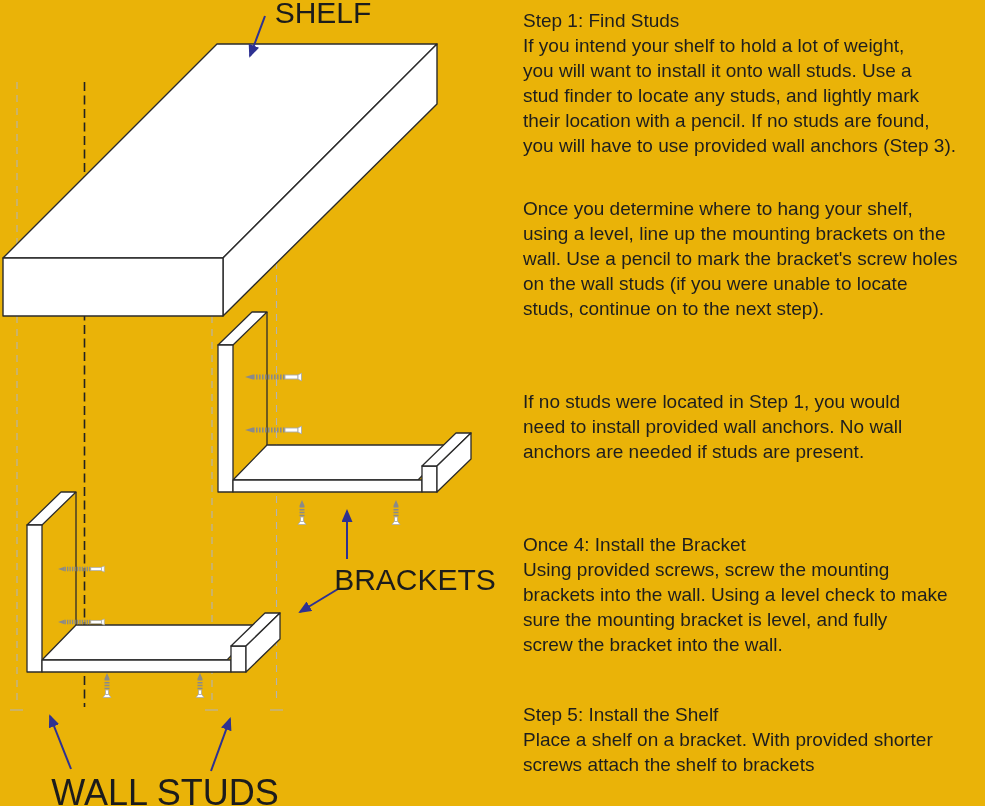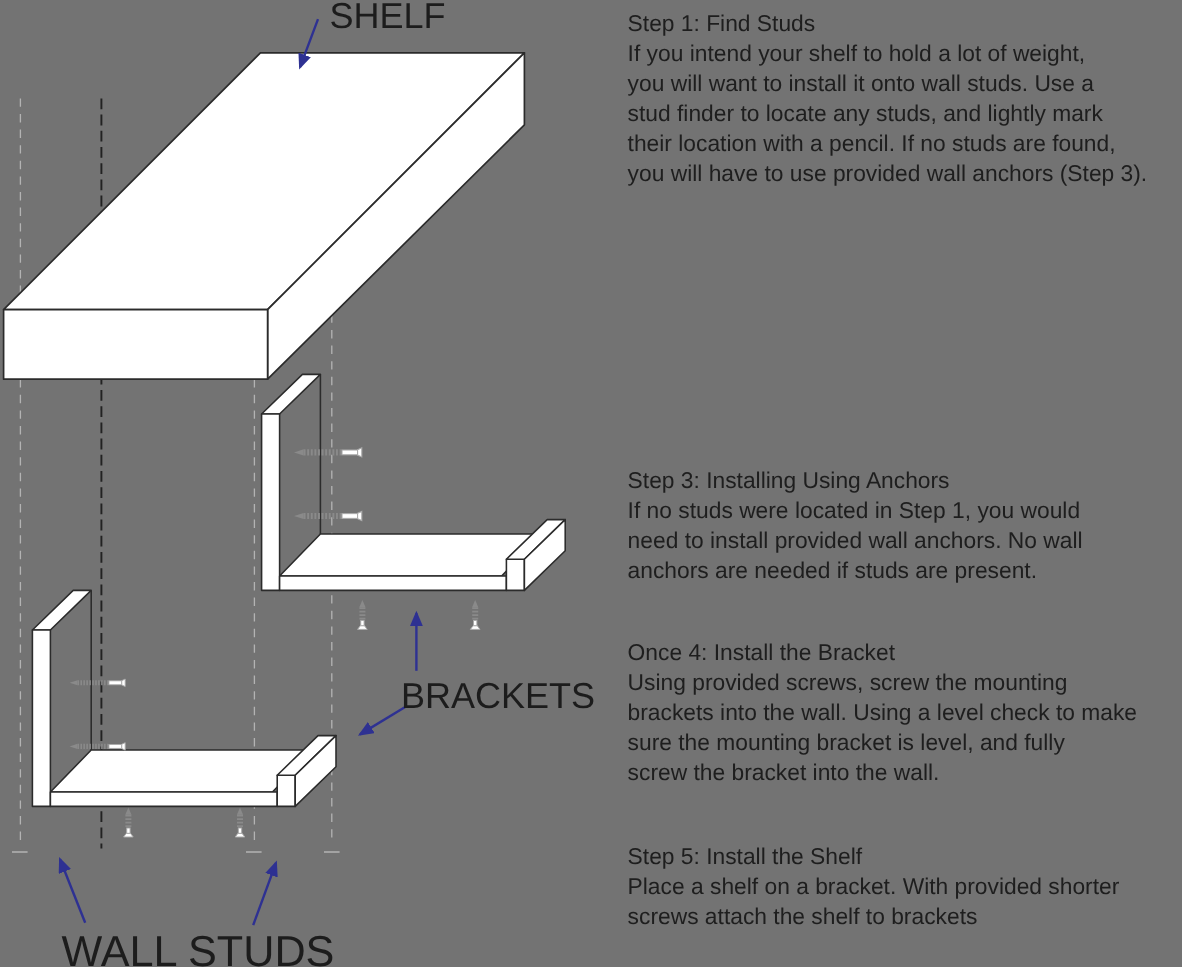--- a/index.html
+++ b/index.html
@@ -1,20 +1,20 @@
 <!DOCTYPE html>
 <html><head>
 <meta charset="utf-8">
 <style>
   html, body { margin: 0; padding: 0; background: #ffffff; }
   #page {
     position: relative;
     width: 985px;
     height: 806px;
-    background: #737373;
+    background: #eab308;
     font-family: "Liberation Sans", sans-serif;
     color: #1e1e1e;
     overflow: hidden;
   }
   #diagram-svg {
     position: absolute;
     left: 0;
     top: 0;
   }
   #instructions {
@@ -129,23 +129,27 @@
   <div id="instructions">
     <div class="step s1">
       <div class="step-title">Step 1: Find Studs</div>
       <div class="step-body">If you intend your shelf to hold a lot of weight,
 you will want to install it onto wall studs. Use a
 stud finder to locate any studs, and lightly mark
 their location with a pencil. If no studs are found,
 you will have to use provided wall anchors (Step 3).</div>
     </div>
     <div class="step s2">
+      <div class="step-body">Once you determine where to hang your shelf,
+using a level, line up the mounting brackets on the
+wall. Use a pencil to mark the bracket's screw holes
+on the wall studs (if you were unable to locate
+studs, continue on to the next step).</div>
     </div>
     <div class="step s3">
-      <div class="step-title">Step 3: Installing Using Anchors</div>
       <div class="step-body">If no studs were located in Step 1, you would
 need to install provided wall anchors. No wall
 anchors are needed if studs are present.</div>
     </div>
     <div class="step s4">
       <div class="step-title">Once 4: Install the Bracket</div>
       <div class="step-body">Using provided screws, screw the mounting
 brackets into the wall. Using a level check to make
 sure the mounting bracket is level, and fully
 screw the bracket into the wall.</div>

